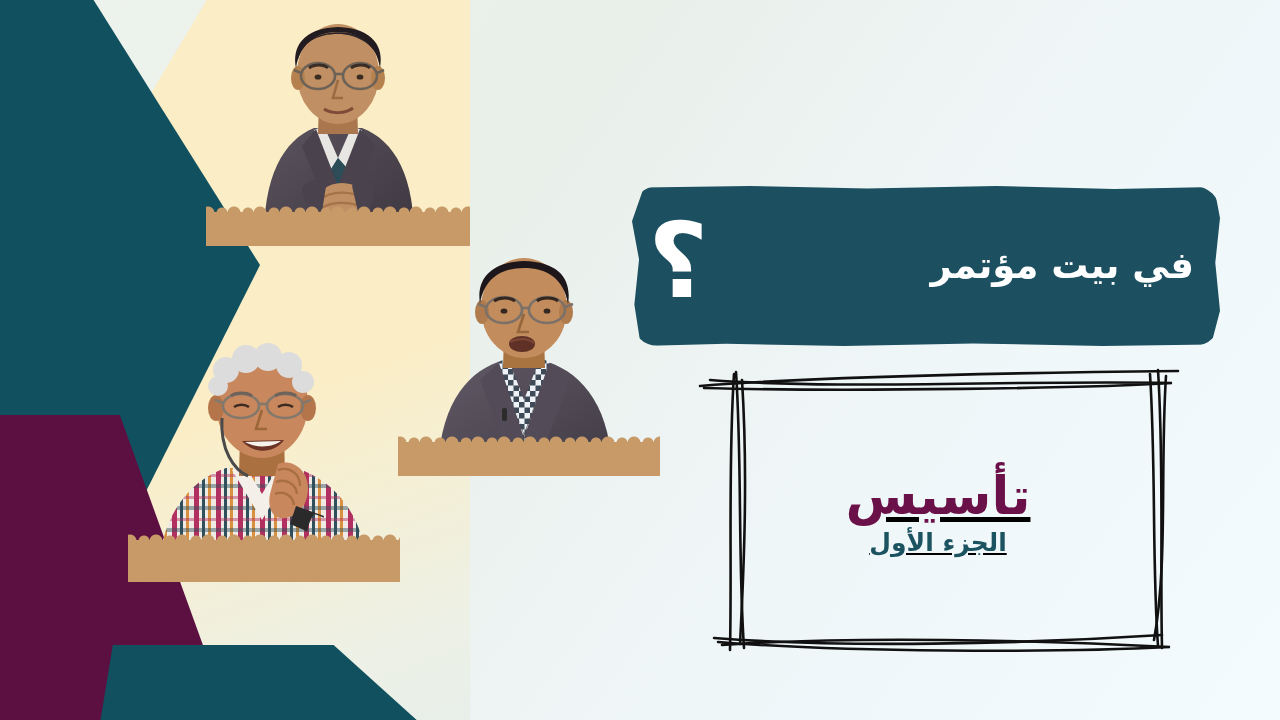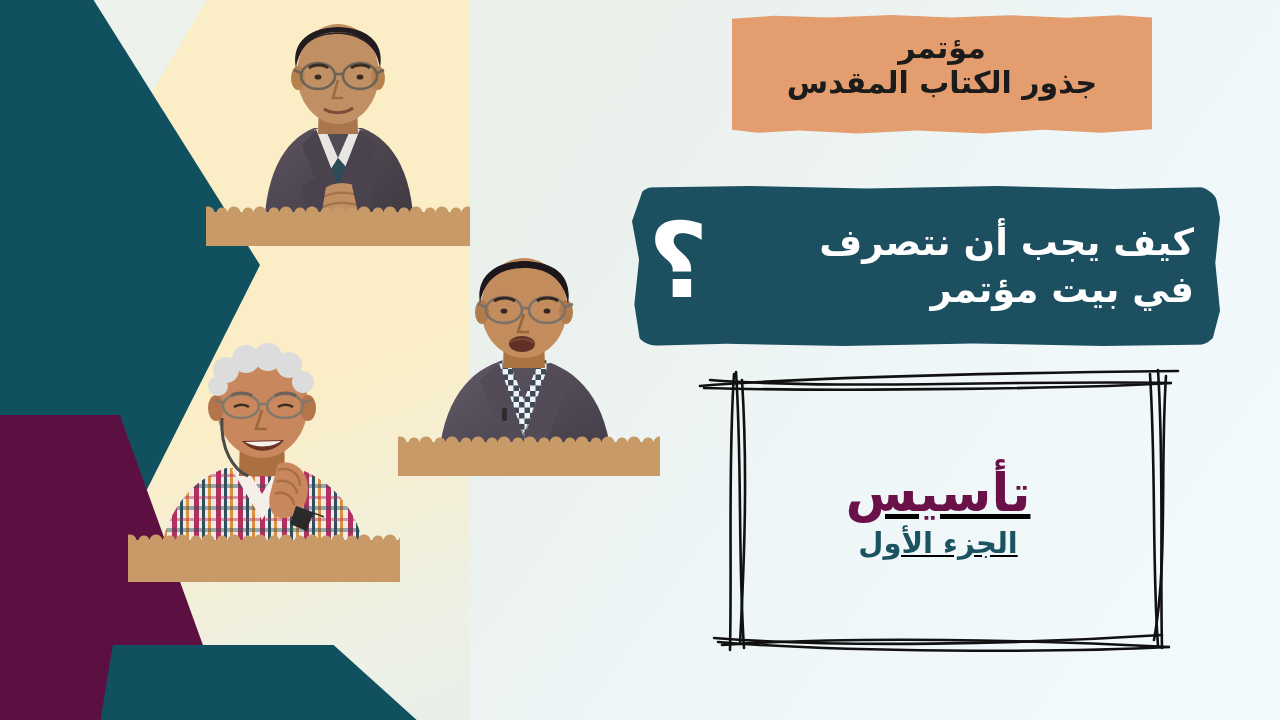--- a/index.html
+++ b/index.html
@@ -192,21 +192,21 @@
   .frame-title {
     color: #6b1149;
     font-weight: bold;
     font-size: 52px;
     line-height: 1.22;
     letter-spacing: -1px;
   }
   .frame-sub {
     color: #1c5360;
     font-weight: bold;
-    font-size: 29px;
+    font-size: 25px;
     margin-top: 0;
   }
 </style>
 </head>
 <body>
 
 <div id="poster">
 
   <div class="bg-layer">
     <div class="shape cream-slab"></div>
@@ -385,28 +385,23 @@
         <path d="M168 176 L196 186 L190 206 L162 194 Z" fill="#2a2a2a"></path>
 
         <path d="M186 184 C208 190 228 214 232 252 L180 252 C176 222 176 198 186 184 Z" fill="url(#plaid3)"></path>
 
         <path d="M94 88 C92 120 106 140 120 146" stroke="#4a4a4a" stroke-width="3" fill="none"></path>
       </svg>
       <div class="strip"></div>
     </div>
   </div>
 
-  <div class="banner">
-    <div class="banner-line l1">مؤتمر</div>
-    <div class="banner-line l2">جذور الكتاب المقدس</div>
-  </div>
 
   <div class="qpanel">
     <div class="qtext">
-      <div>كيف يجب أن نتصرف</div>
       <div>في بيت مؤتمر</div>
     </div>
     <div class="qmark">؟</div>
   </div>
 
   <div class="sketchframe">
     <svg viewBox="0 0 492 292" preserveAspectRatio="none">
       <g fill="none" stroke="#111111" stroke-width="2.6" stroke-linecap="round">
 
         <path d="M8 22 C120 13 300 9 486 7"></path>

